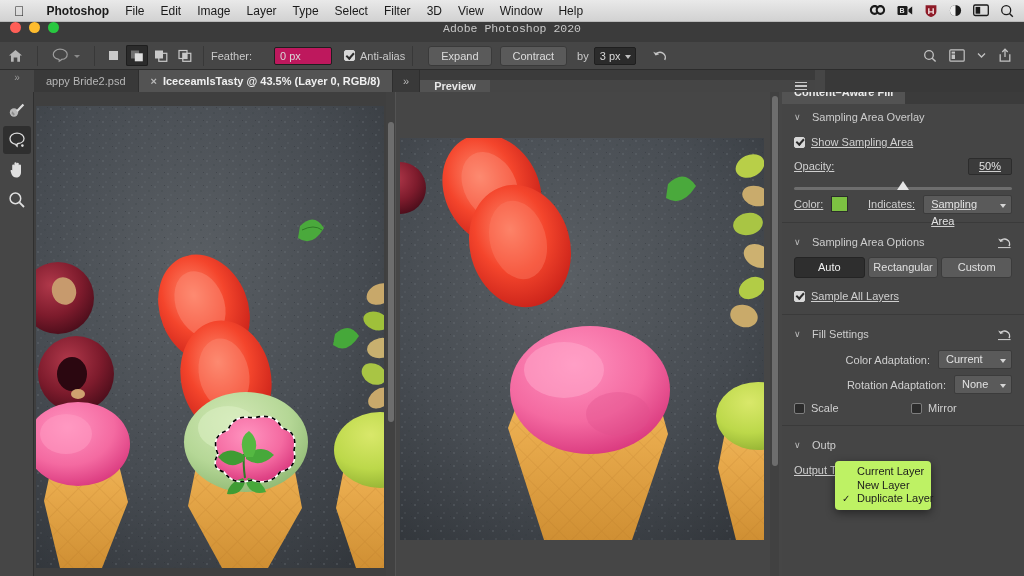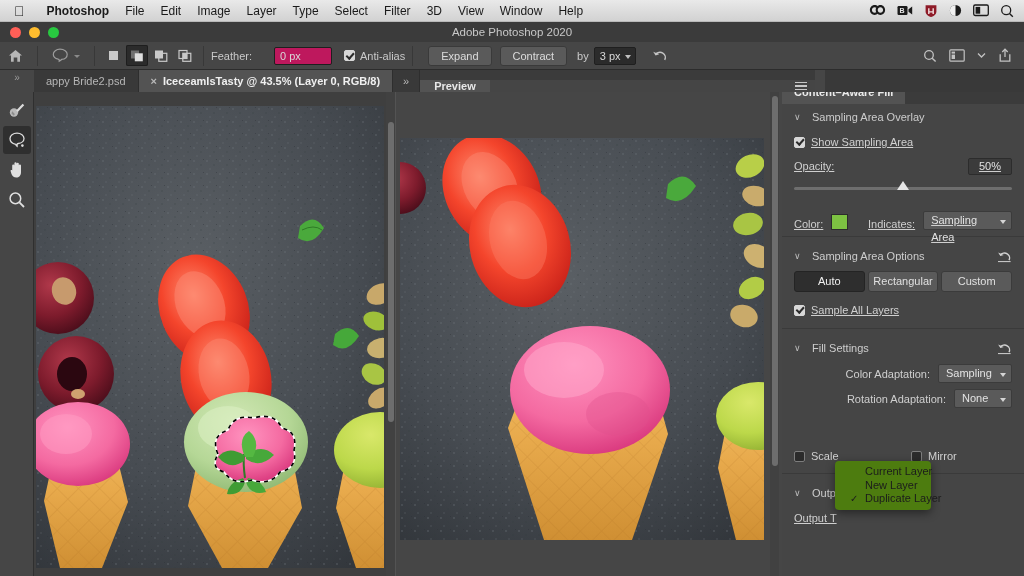--- a/index.html
+++ b/index.html
@@ -24,22 +24,23 @@
   .apple-logo { margin: 0 14px 0 14px; font-size: 14px; line-height: 1; color: #161616; }
   .macbar .mi { padding: 4px 8px; line-height: 22px; cursor: default; white-space: nowrap; }
   .macbar .mi.bold { font-weight: bold; }
   .macbar .spacer { flex: 1; }
   .status-icons { display: flex; align-items: center; gap: 11px; padding-right: 10px; }
   .status-icons svg { display: block; }
 
   
   .titlebar {
     position: absolute; top: 22px; left: 0; width: 1024px; height: 20px;
-    background: #3b3b3b; display: flex; align-items: center;
+    background: #3b3b3b; display: flex; align-items: flex-start;
     z-index: 35;
+    font-family: Liberation Mono, monospace;
   }
   .traffic { display: flex; gap: 8px; padding-left: 10px; align-items: center; }
   .dot { width: 11px; height: 11px; border-radius: 50%; }
   .dot.r { background: #ff5f57; }
   .dot.y { background: #febc2e; }
   .dot.g { background: #28c840; }
   .win-title {
     position: absolute; left: 0; right: 0; text-align: center;
     font-size: 11.5px; color: #c8c8c8; pointer-events: none;
   }
@@ -231,29 +232,29 @@
   }
   .segrow { display: flex; gap: 3px; padding: 2px 12px 6px 12px; }
   .seg {
     flex: 1; text-align: center; font-size: 11px; color: #e0e0e0;
     background: #5a5a5a; border: 1px solid #3b3b3b; border-radius: 3px;
     height: 21px; line-height: 19px;
   }
   .seg.active { background: #2e2e2e; border-color: #242424; color: #f0f0f0; }
   .fieldrow { display: flex; align-items: center; gap: 8px; padding: 3px 12px; }
   .fieldrow .flabel { flex: 1; text-align: right; color: #cfcfcf; font-size: 11px; }
-  .twocheck { display: flex; gap: 16px; padding: 5px 12px; margin-top: 34px; }
+  .twocheck { display: flex; gap: 16px; padding: 5px 12px; }
   .twocheck .chk-lbl { width: 50%; }
 
   
   .popup {
     position: absolute; left: 835px; top: 461px; width: 96px;
-    background: #4d7c0f; border-radius: 4px;
+    background: #bef264; border-radius: 4px;
     box-shadow: 0 3px 10px rgba(0,0,0,.45);
-    padding: 4px 8px; z-index: 60; font-size: 11px; color: #1c1c1c;
+    padding: 4px 0; z-index: 60; font-size: 11px; color: #1c1c1c;
   }
   .popup-item {
     height: 13.5px; line-height: 13.5px; padding: 0 6px 0 22px; position: relative; white-space: nowrap;
   }
   .popup-item .tick {
     position: absolute; left: 7px; top: 0; font-size: 10px; color: #1c1c1c;
   }
 
   .icon { display: block; }
 </style>
@@ -680,21 +681,21 @@
 
       <div class="row pad">
         <span>Opacity:</span>
         <span class="opacity-field">50%</span>
       </div>
 
       <div class="slider-track">
         <span class="slider-knob" style="left: 50%;"></span>
       </div>
 
-      <div class="row pad" style="margin-top:16px;align-items:flex-end;">
+      <div class="row pad" style="margin-top:2px;">
         <span>Color:</span>
         <span class="swatch" id="overlay-swatch" style="background: rgb(125, 194, 66);"></span>
         <span style="margin-left:12px;">Indicates:</span>
         <span class="dd">Sampling Area</span>
       </div>
 
       <div class="divider"></div>
 
       <div class="sec">
         <div class="sec-hdr">
@@ -734,21 +735,21 @@
               <path d="M3.2 6.2C4.7 4 7.9 3.4 10.2 4.8c2.2 1.3 3 4.1 1.8 6.3" fill="none" stroke="#d2d2d2" stroke-width="1.4"></path>
               <path d="M1.1 3.5l2.3 3.4 3.4-1z" fill="#d2d2d2"></path>
               <line x1="1" y1="12.6" x2="13.6" y2="12.6" stroke="#d2d2d2" stroke-width="1"></line>
             </svg>
           </span>
         </div>
       </div>
 
       <div class="fieldrow">
         <span class="flabel">Color Adaptation:</span>
-        <span class="dd" style="min-width:74px;">Sampling</span>
+        <span class="dd" style="min-width:74px;">Current</span>
       </div>
 
       <div class="fieldrow">
         <span class="flabel">Rotation Adaptation:</span>
         <span class="dd" style="min-width:58px;">None</span>
       </div>
 
       <div class="twocheck">
         <span class="chk-lbl">
           <span class="cbx"></span>

